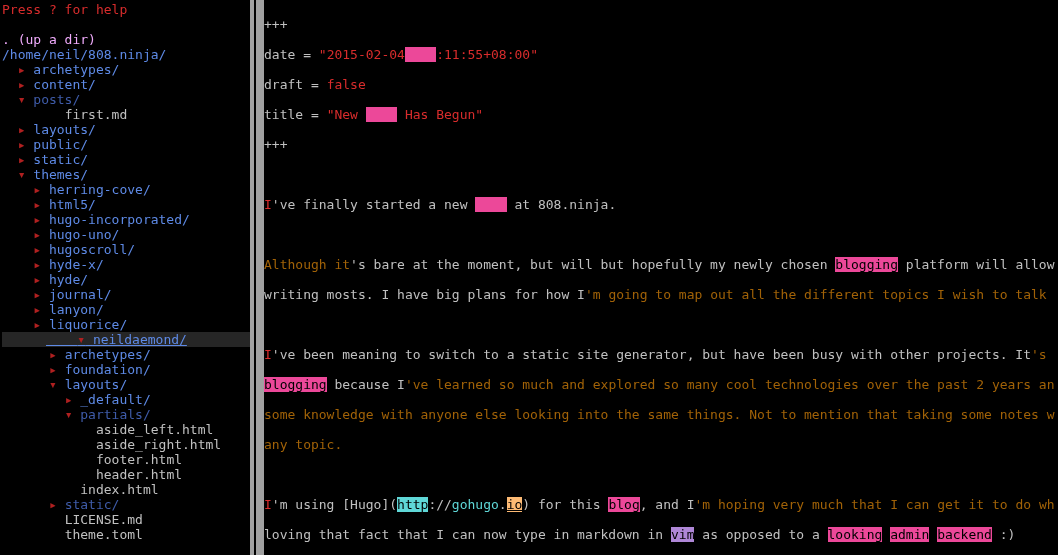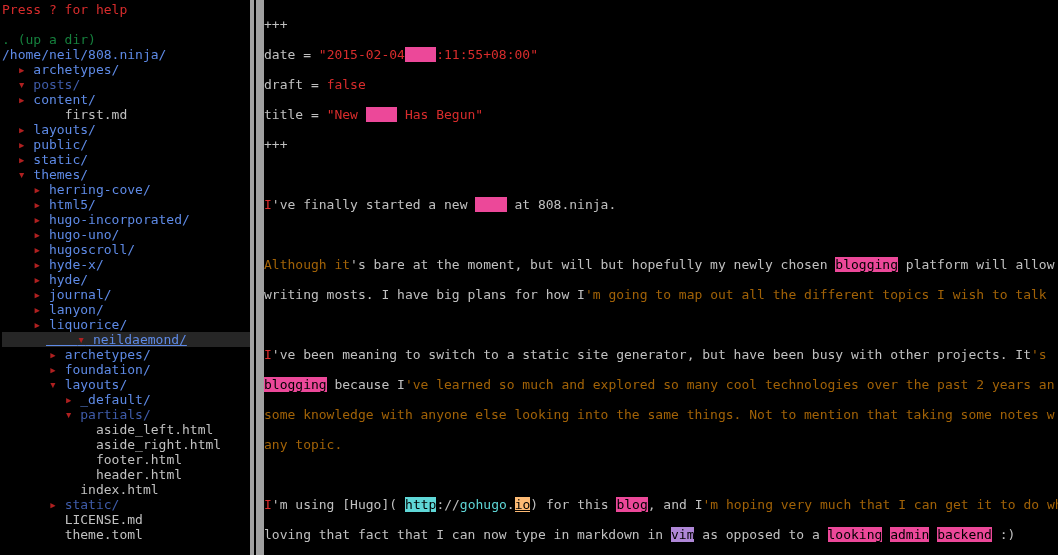--- a/index.html
+++ b/index.html
@@ -28,21 +28,21 @@
   .splitter .bar2 { width: 2px; background: #000; }
   .splitter .bar3 { width: 8px; background: #a0a0a0; }
   .editor {
     flex: 1;
     padding: 2px 0 0 0;
     overflow: hidden;
     white-space: pre;
   }
   .help-line { color: #d82c2c; }
   .blank-line { height: 15px; }
-  .up-dir { color: #15803d; }
+  .up-dir { color: #f0abfc; }
   .path-root { color: #5e8ae6; }
   .tree-row {
     white-space: pre;
   }
   .tree-row.sel {
     background: #262626;
   }
   .tree-row.underline {
     text-decoration: underline;
     text-decoration-color: #5e8ae6;
@@ -53,37 +53,37 @@
   .dir { color: #5e8ae6; }
   .dir.last { color: #3f5caa; }
   .file { color: #c0c0c0; text-align: center; }
 
   .ed-line { white-space: pre; }
   .c-red { color: #d82c2c; }
   .c-dimred { color: #a16207; }
   .c-grey { color: #c0c0c0; }
   .hl-red { background: #ec4899; color: #000000; }
   .hl-redtext { color: #d82c2c; }
-  .hl-http { background: #5fd7d7; color: #000000; margin-left: 8px; }
+  .hl-http { background: #5fd7d7; color: #000000; }
   .hl-gohugo { color: #5fd7d7; }
   .hl-io { background: #fdba74; color: #000; text-decoration: underline; }
   .hl-vim { background: #af87d7; color: #000; }
 </style>
 </head>
 <body>
 
 <div class="sidebar">
   <div class="help-line">Press ? for help</div>
   <div class="blank-line"></div>
   <div class="up-dir">. (up a dir)</div>
   <div class="path-root">/home/neil/808.ninja/</div>
   <div id="tree-container">
       <div class="tree-row"><span>  </span><span class="arrow-right">▸</span> <span class="dir">archetypes/</span></div>
+      <div class="tree-row"><span>  </span><span class="arrow-right">▸</span> <span class="dir">content/</span></div>
       <div class="tree-row"><span>  </span><span class="arrow-down">▾</span> <span class="dir last">posts/</span></div>
-      <div class="tree-row"><span>  </span><span class="arrow-right">▸</span> <span class="dir">content/</span></div>
       <div class="tree-row"><span>      </span>  <span class="file">first.md</span></div>
       <div class="tree-row"><span>  </span><span class="arrow-right">▸</span> <span class="dir">layouts/</span></div>
       <div class="tree-row"><span>  </span><span class="arrow-right">▸</span> <span class="dir">public/</span></div>
       <div class="tree-row"><span>  </span><span class="arrow-right">▸</span> <span class="dir">static/</span></div>
       <div class="tree-row"><span>  </span><span class="arrow-down">▾</span> <span class="dir">themes/</span></div>
       <div class="tree-row"><span>    </span><span class="arrow-right">▸</span> <span class="dir">herring-cove/</span></div>
       <div class="tree-row"><span>    </span><span class="arrow-right">▸</span> <span class="dir">html5/</span></div>
       <div class="tree-row"><span>    </span><span class="arrow-right">▸</span> <span class="dir">hugo-incorporated/</span></div>
       <div class="tree-row"><span>    </span><span class="arrow-right">▸</span> <span class="dir">hugo-uno/</span></div>
       <div class="tree-row"><span>    </span><span class="arrow-right">▸</span> <span class="dir">hugoscroll/</span></div>

